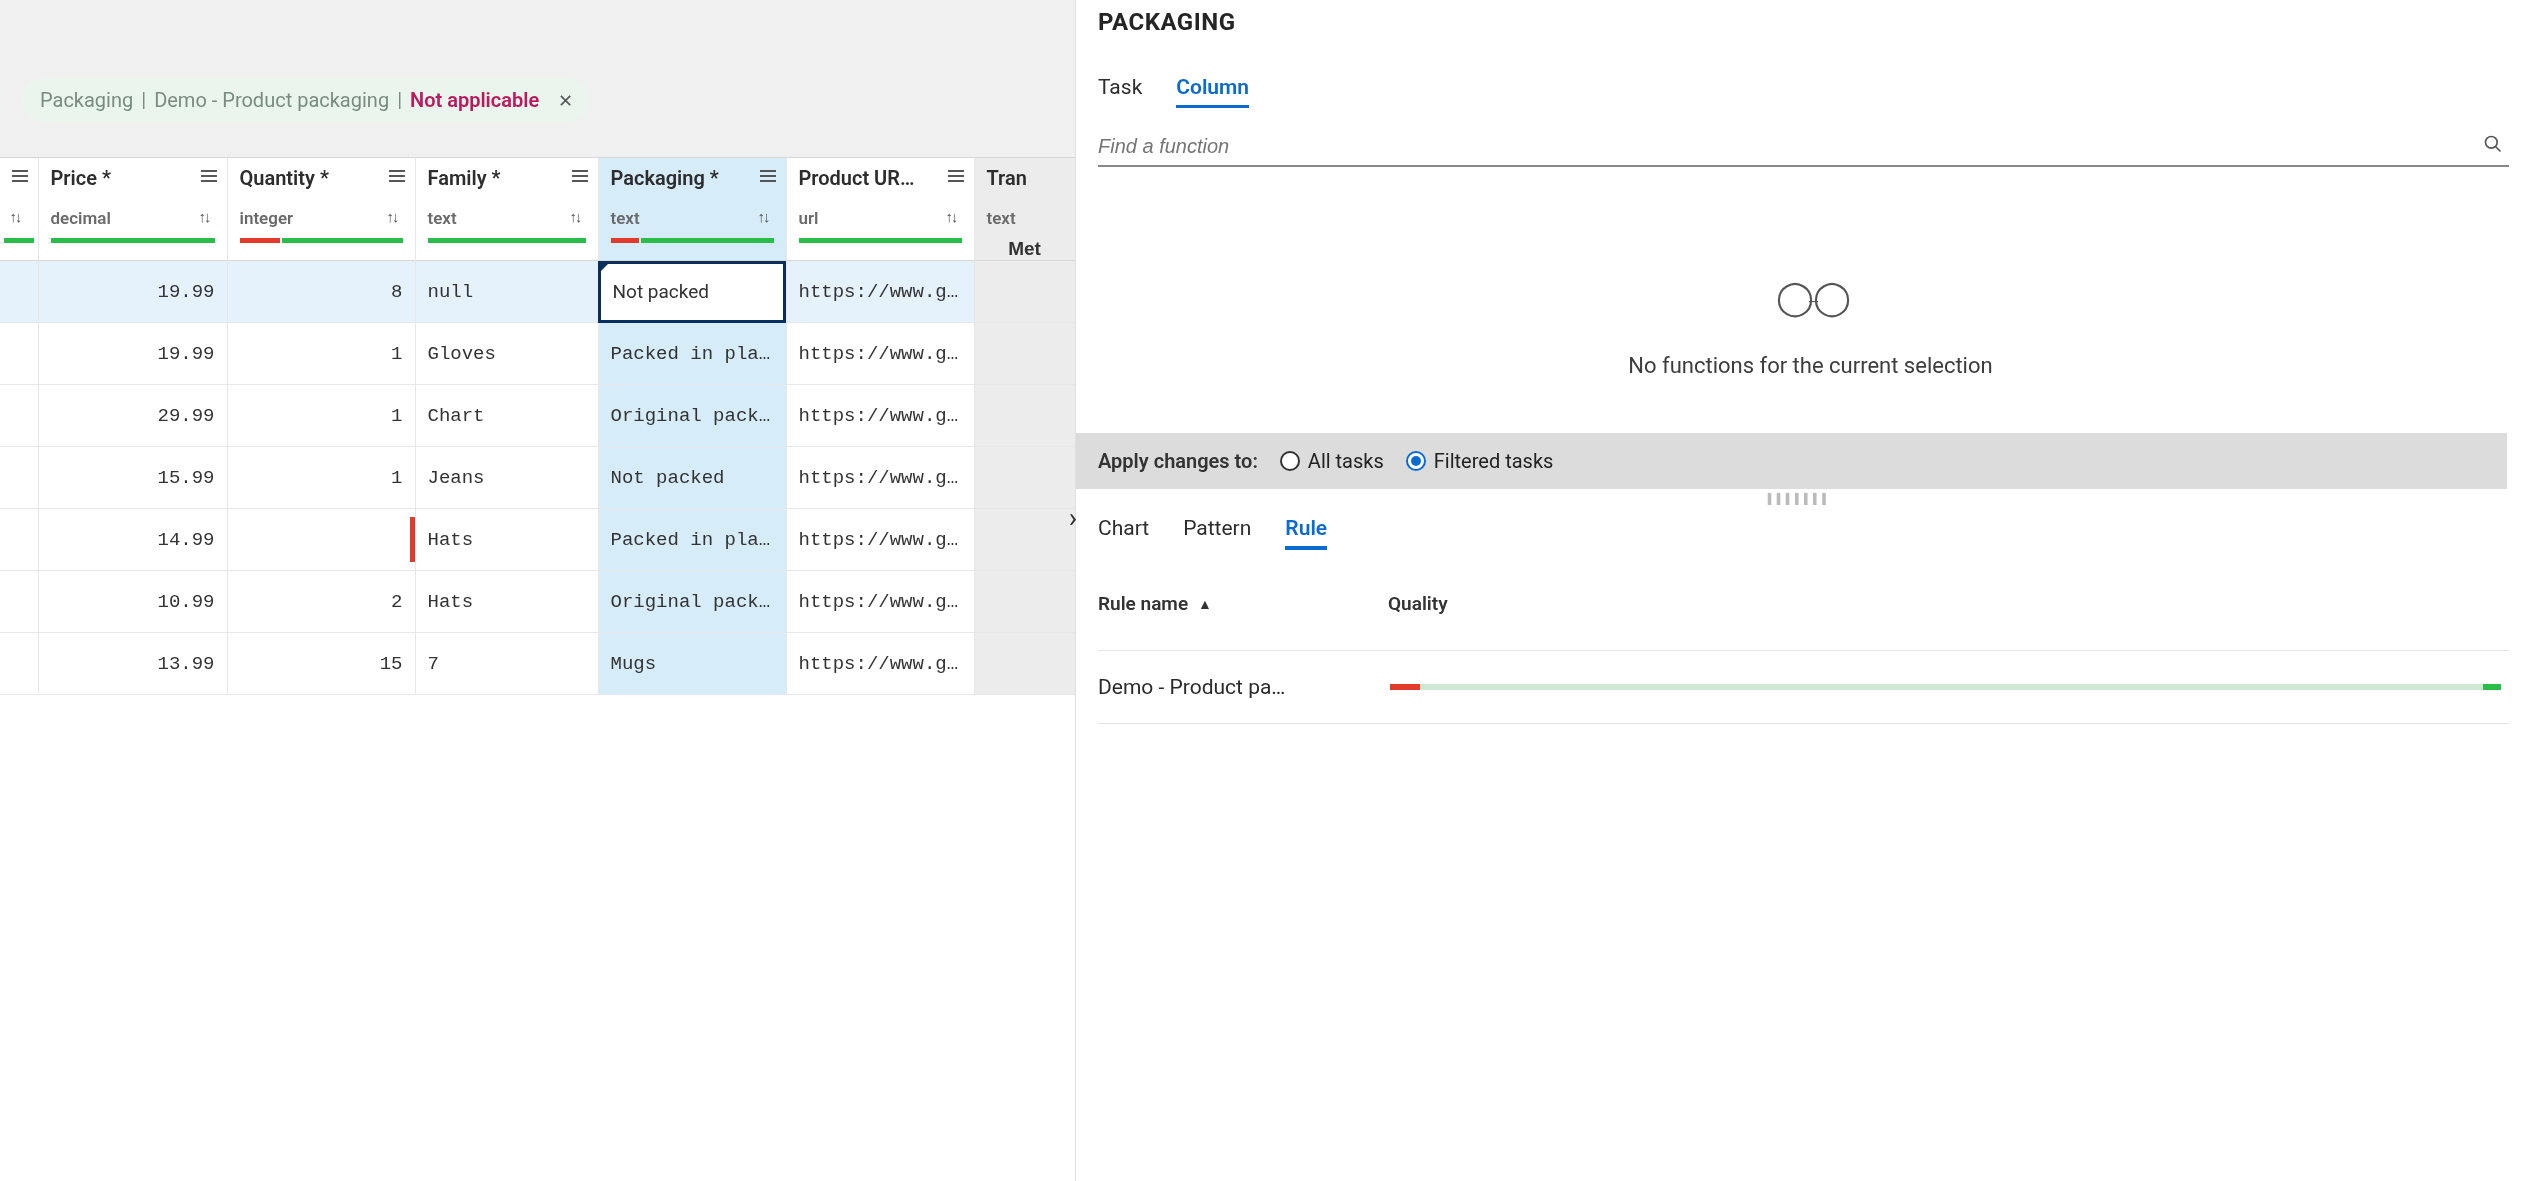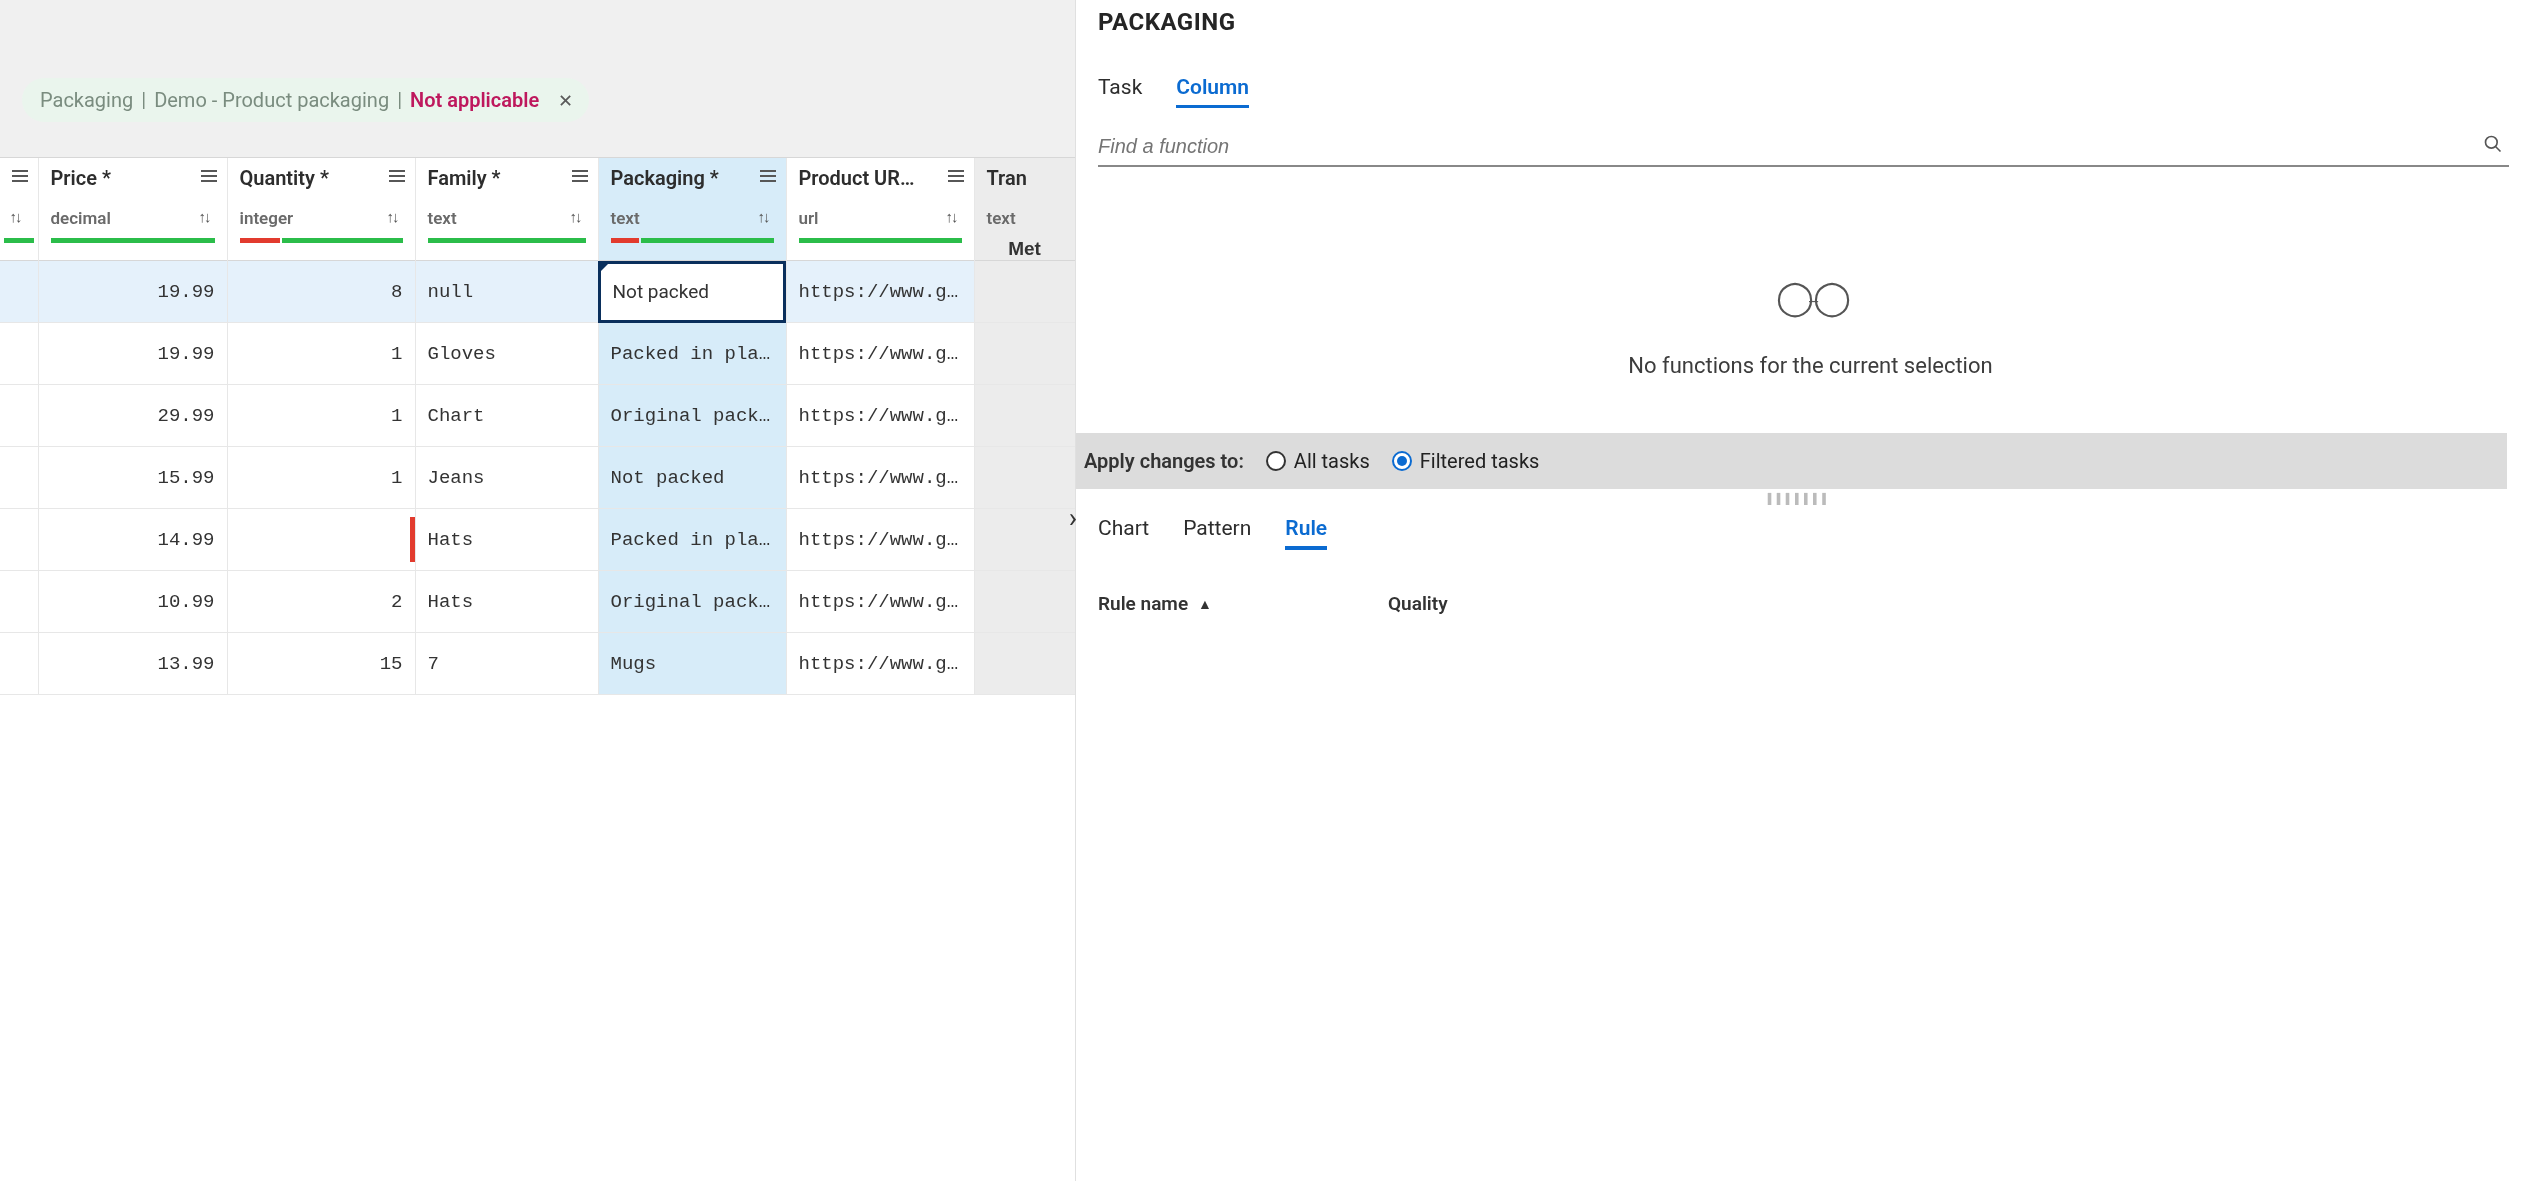--- a/index.html
+++ b/index.html
@@ -199,21 +199,21 @@
   .empty-state .bino { font-size: 34px; color:#555; display:block; margin-bottom: 36px; letter-spacing: -6px;}
   .empty-state .bino::before{ content:"◯"; }
   .empty-state .bino::after{ content:"◯"; }
   .empty-state .bino-bridge { position:relative; top:-2px; font-size:14px; }
   .empty-text { font-size: 22px; color:#3d3d3d; }
 
   .apply-bar {
     position:absolute;
     top: 433px; left:0; right:16px;
     background:#dcdcdc;
-    padding: 16px 14px 16px 8px;
+    padding: 16px 14px 16px 22px;
     display:flex; align-items:center; gap:22px;
     font-size:20px; font-weight:600; color:#333;
   }
   .radio-wrap { display:flex; align-items:center; gap:8px; font-weight:400; color:#222; cursor:pointer;}
   .radio {
     width:20px; height:20px; border:2px solid #333; border-radius:50%;
     display:inline-flex; align-items:center; justify-content:center; background:#fff;
   }
   .radio.checked { border-color:#0b6bd1; }
   .radio.checked::after { content:""; width:10px; height:10px; background:#0b6bd1; border-radius:50%; }
@@ -505,15 +505,23 @@
       </div>
 
       <div class="rule-head">
         <div class="rn">
           <span>Rule name</span>
           <span class="sort-caret">▲</span>
         </div>
         <div class="rq">Quality</div>
       </div>
 
+      <div class="rule-row">
+        <div class="name">Demo - Product pa…</div>
+        <div class="bar">
+          <div class="r"></div>
+            <div class="gpale"></div>
+            <div class="g"></div>
+        </div>
+      </div>
     </div>
   </div>
 </div>
 
 </body></html>

